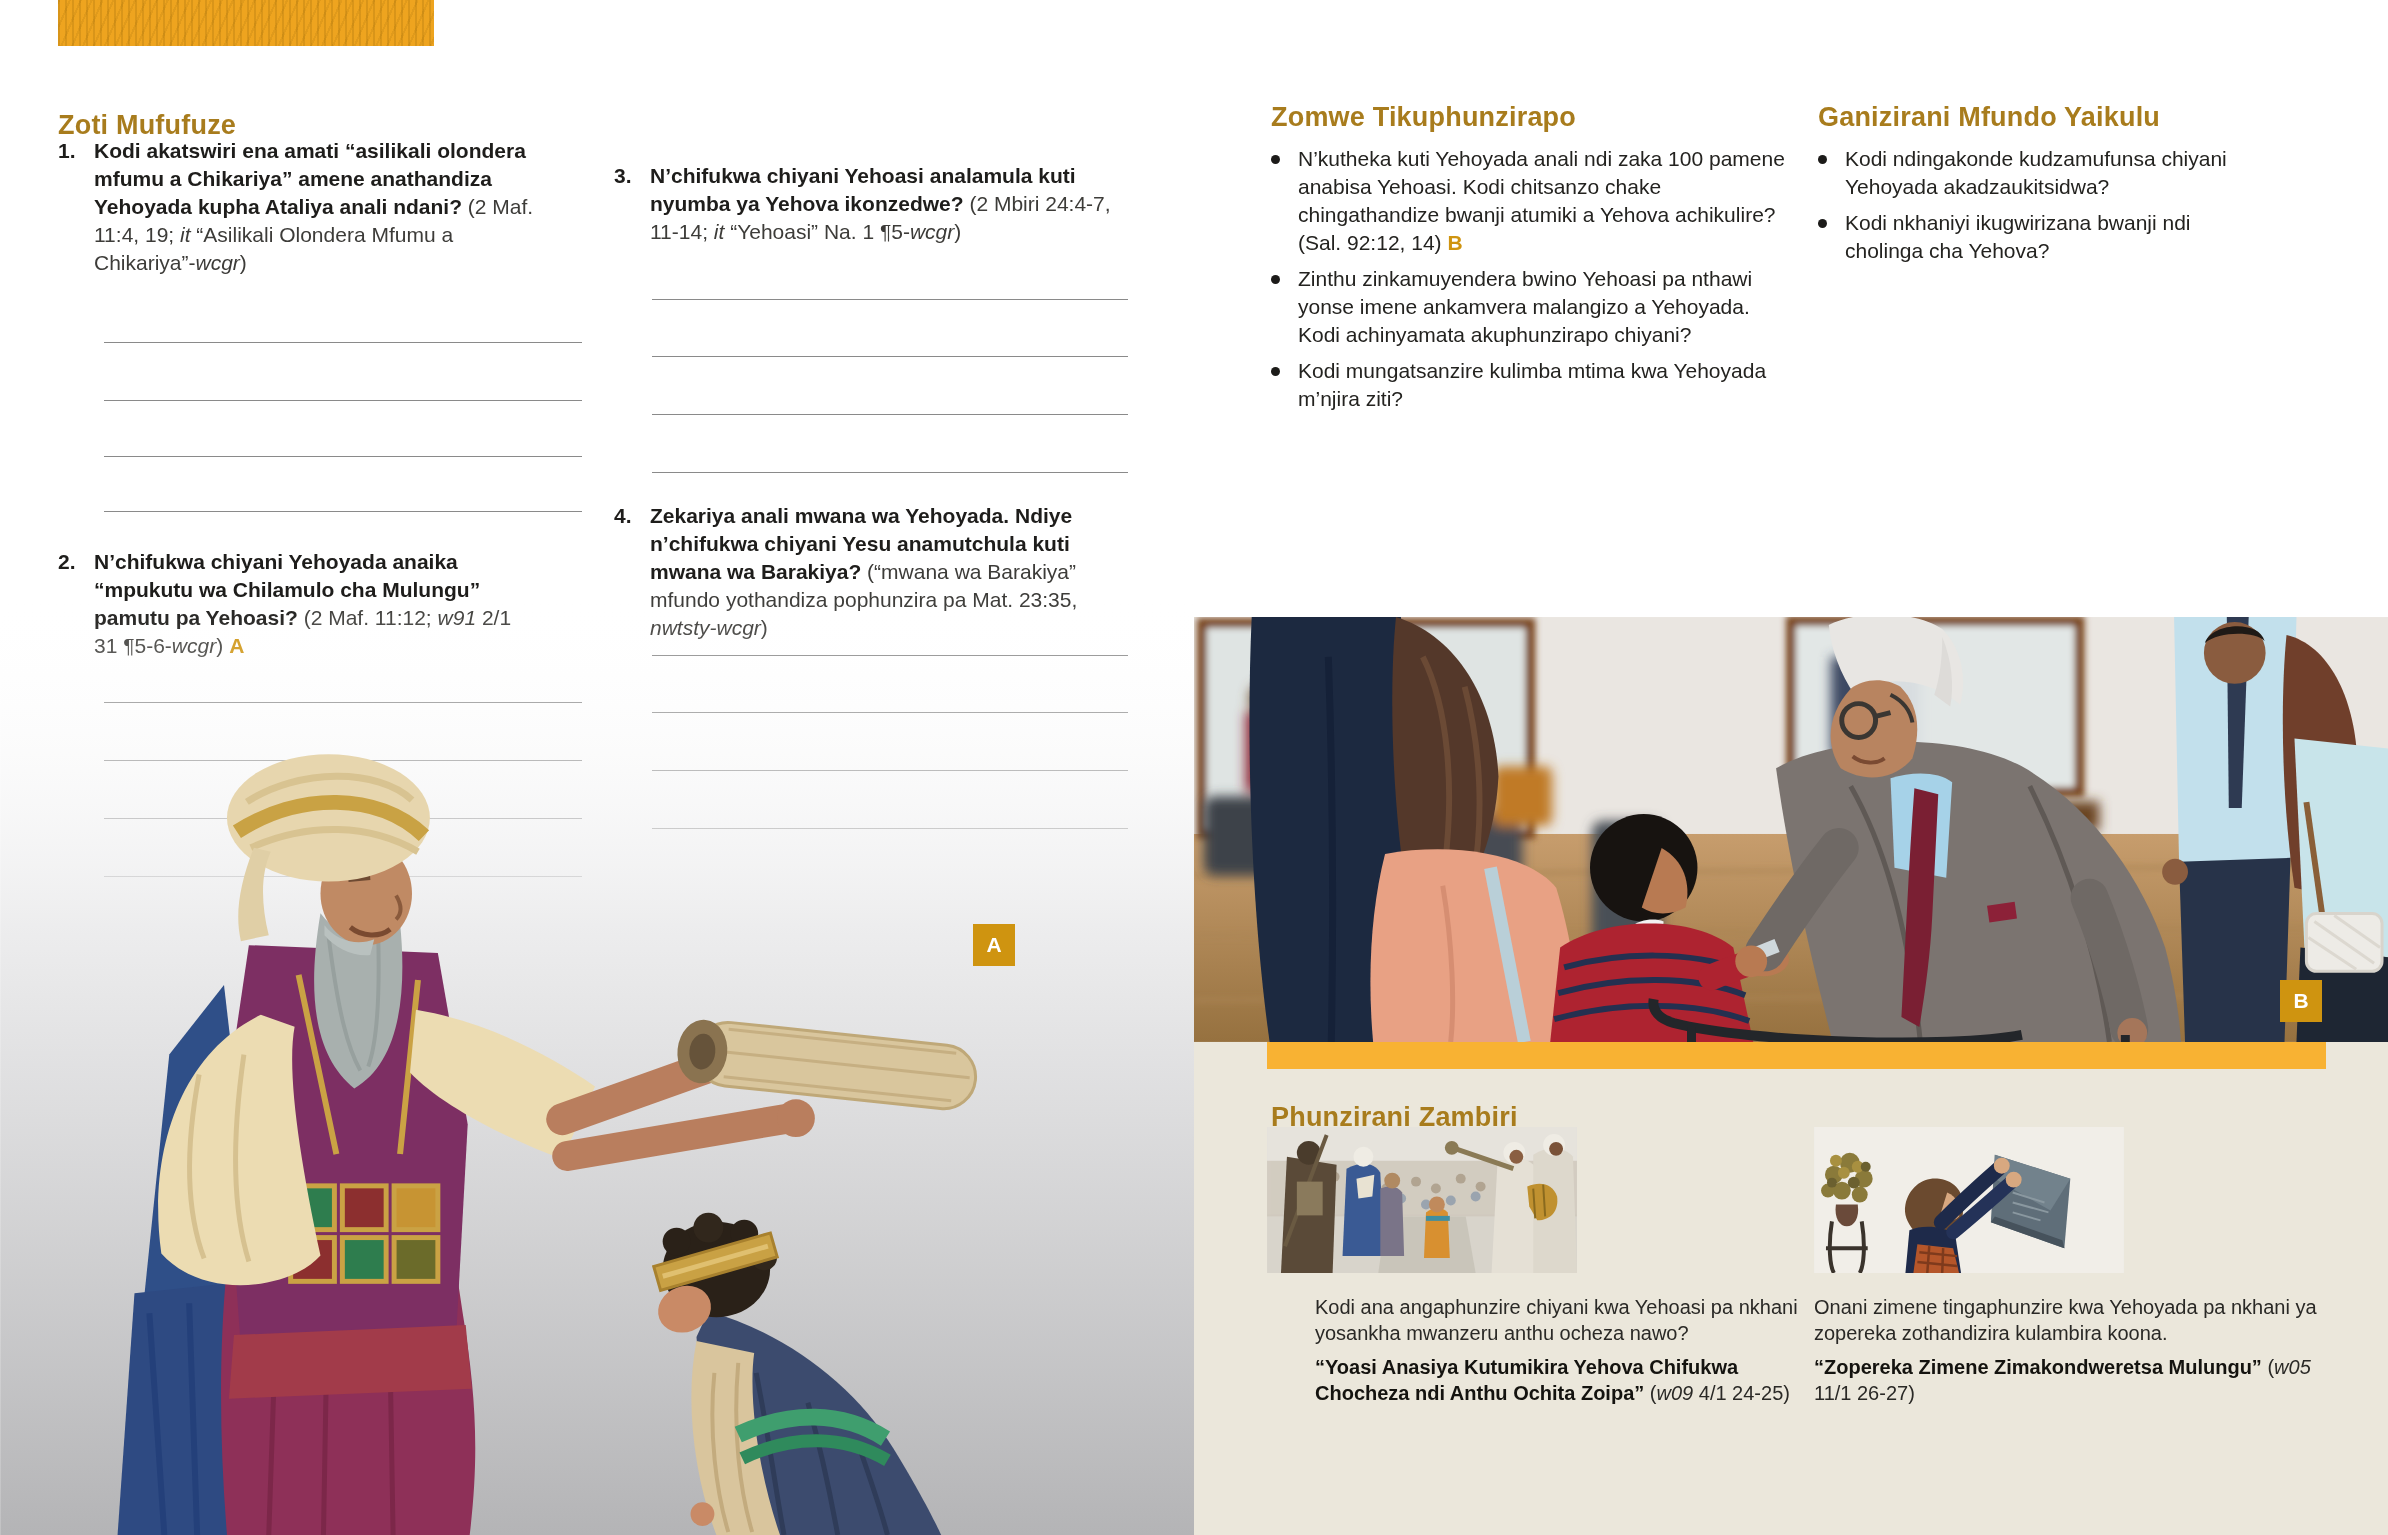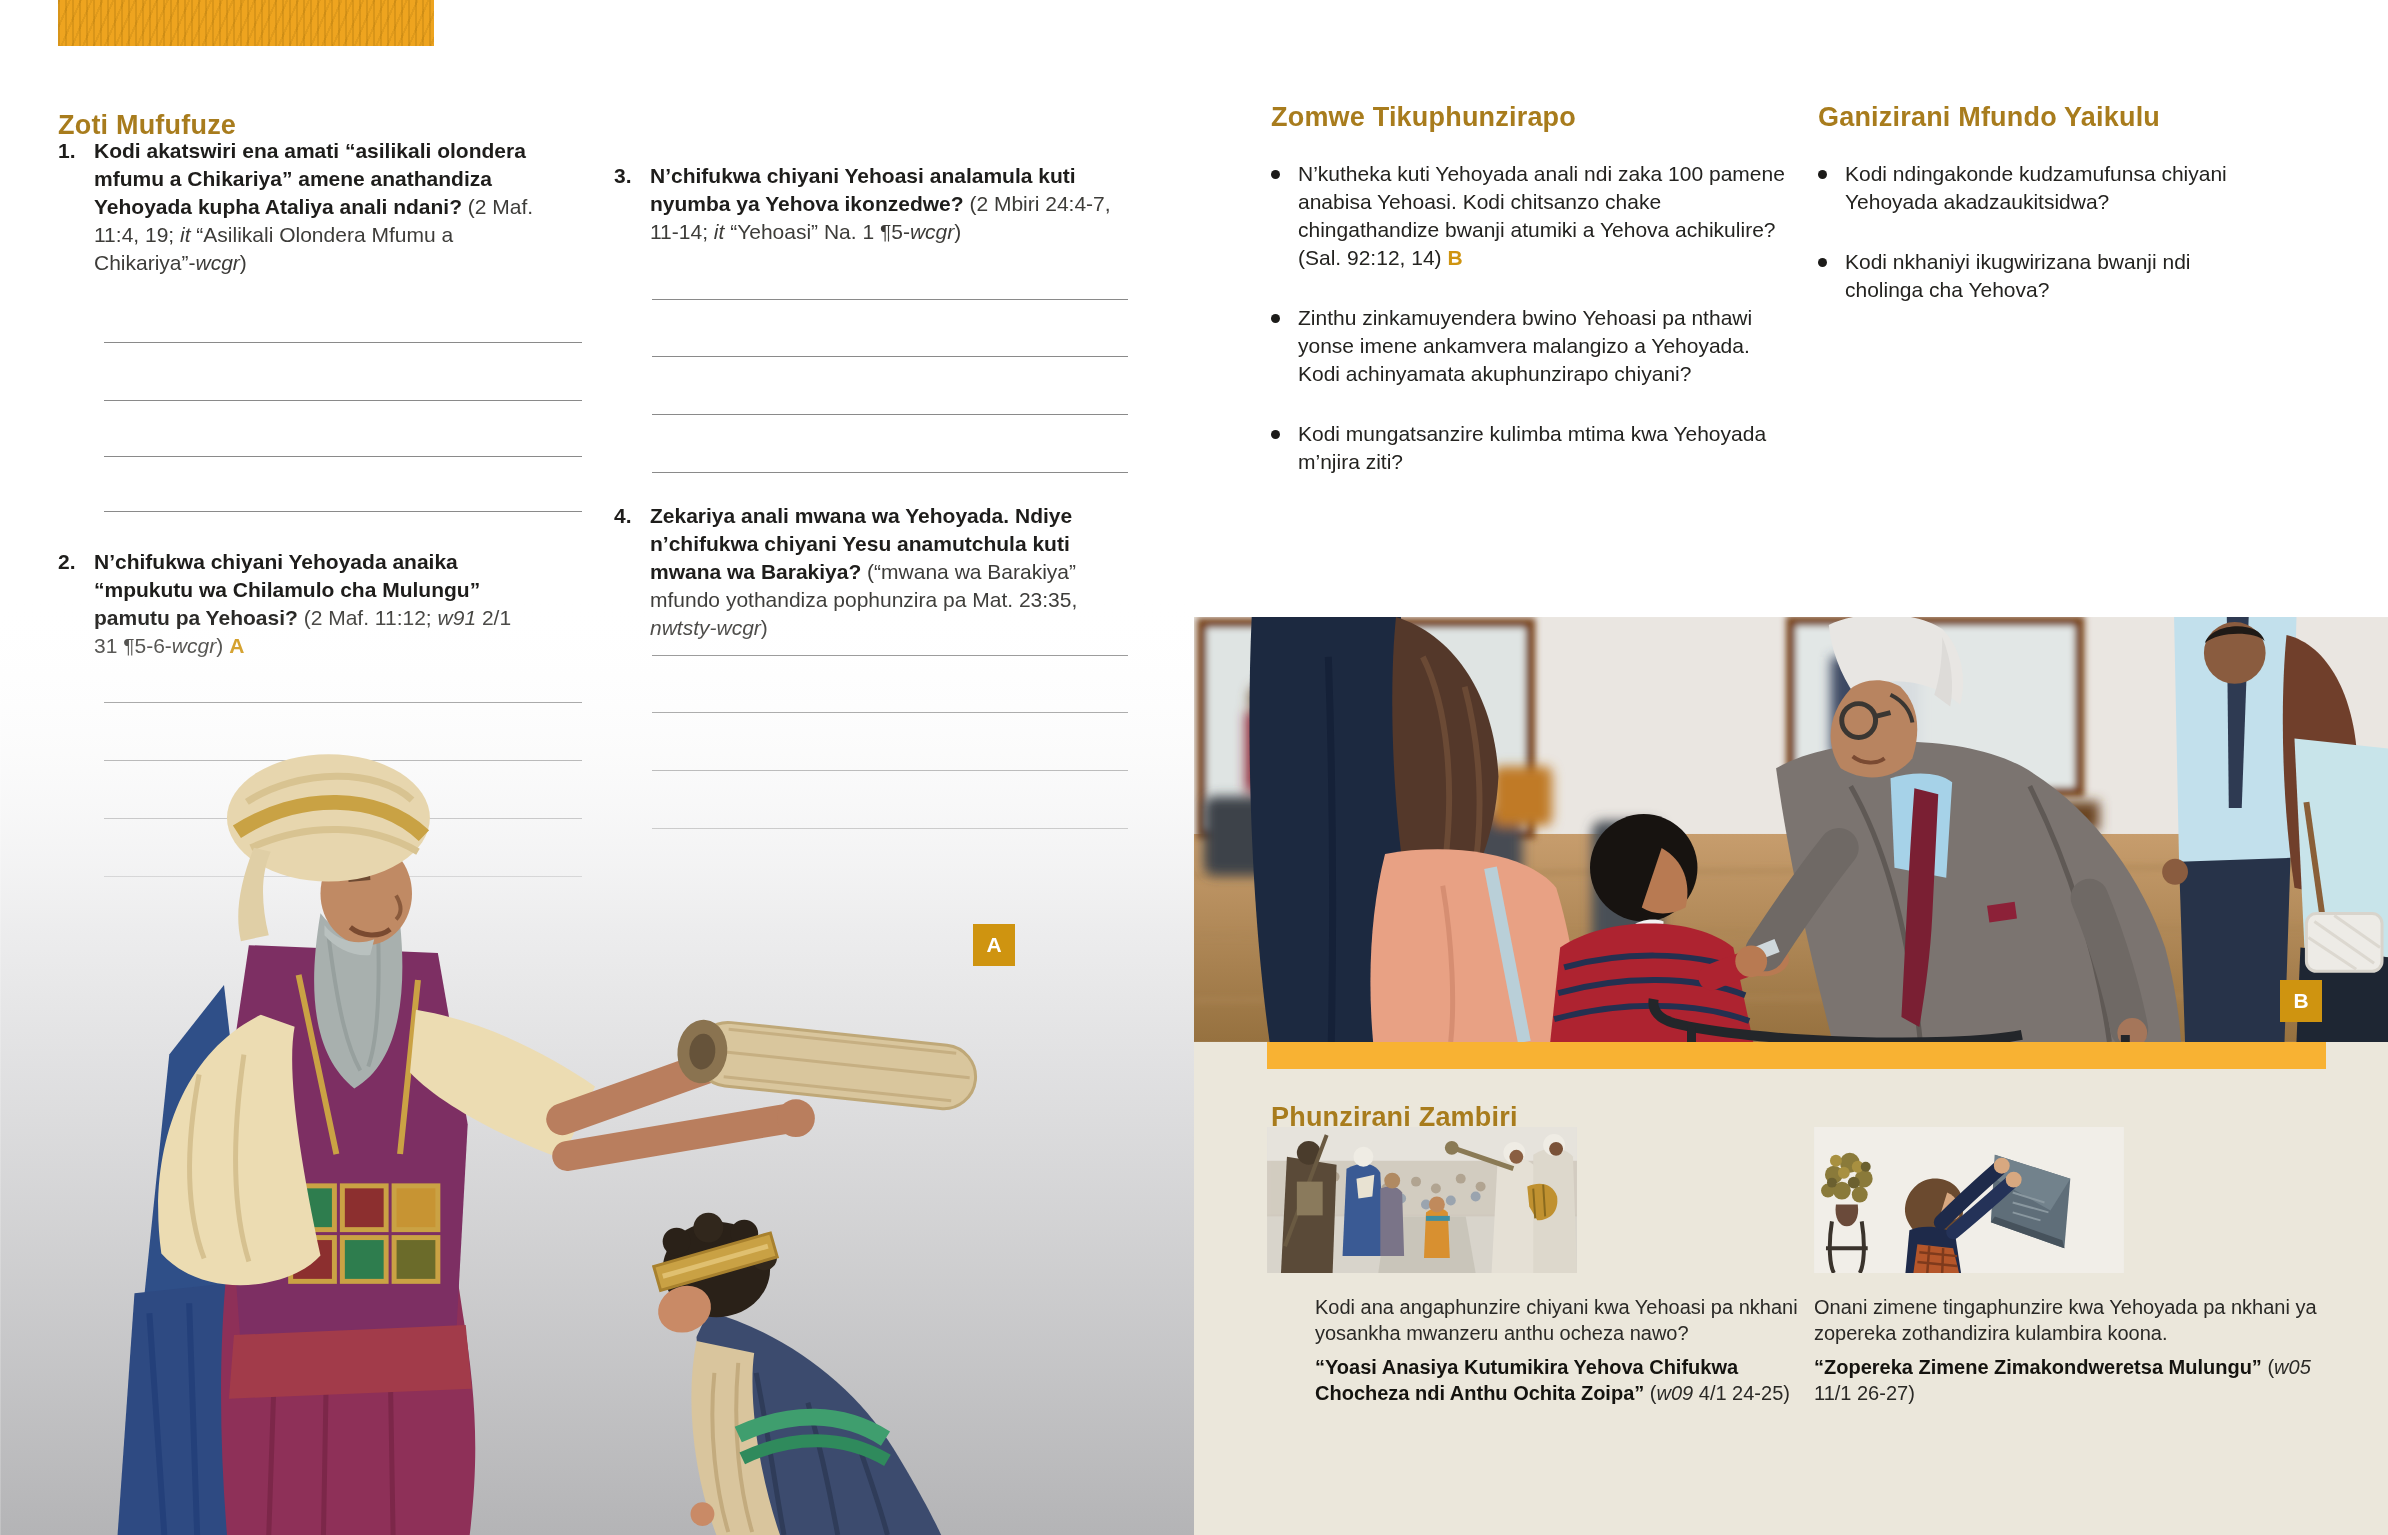--- a/index.html
+++ b/index.html
@@ -14,22 +14,22 @@
   
   .q{width:478px;font-size:21px;line-height:28px;color:#3d3c39;}
   .qnum{position:absolute;left:0;top:0;font-weight:700;color:#1e1d1b;}
   .qtext{margin:0 0 0 36px;}
   .b{font-weight:700;color:#1e1d1b;}
   .i{font-style:italic;}
   .g{font-weight:700;color:#cf9410;padding-left:6px;}
   .ans-line{position:absolute;height:0;border-top:1.6px solid #8a8a8a;}
   
   .col{display:block;}
-  .col h2{margin:0 0 27px 0;}
-  .blist{list-style:none;margin:0;padding:0;display:flex;flex-direction:column;gap:32px;}
+  .col h2{margin:0 0 12px 0;}
+  .blist{list-style:none;margin:0;padding:0;display:flex;flex-direction:column;gap:8px;}
   .blist li{position:relative;padding-left:27px;font-size:21px;line-height:28px;color:#242320;}
   .dot{position:absolute;left:0;top:10px;width:9px;height:9px;border-radius:50%;background:#1c1b19;}
   
   .marker-box{width:42px;height:42px;background:#cf9410;color:#ffffff;font-size:21px;font-weight:700;
               display:flex;align-items:center;justify-content:center;}
   
   #beige-panel{left:1194px;top:1042px;width:1194px;height:494px;background:#ebe7db;}
   #yellow-bar{left:1267px;top:1042px;width:1059px;height:27px;background:#f8b233;}
   .thumb{width:310px;height:146px;overflow:hidden;background:#ddd;}
   .sm-item{width:509px;font-size:20px;line-height:26px;color:#2a2926;}

